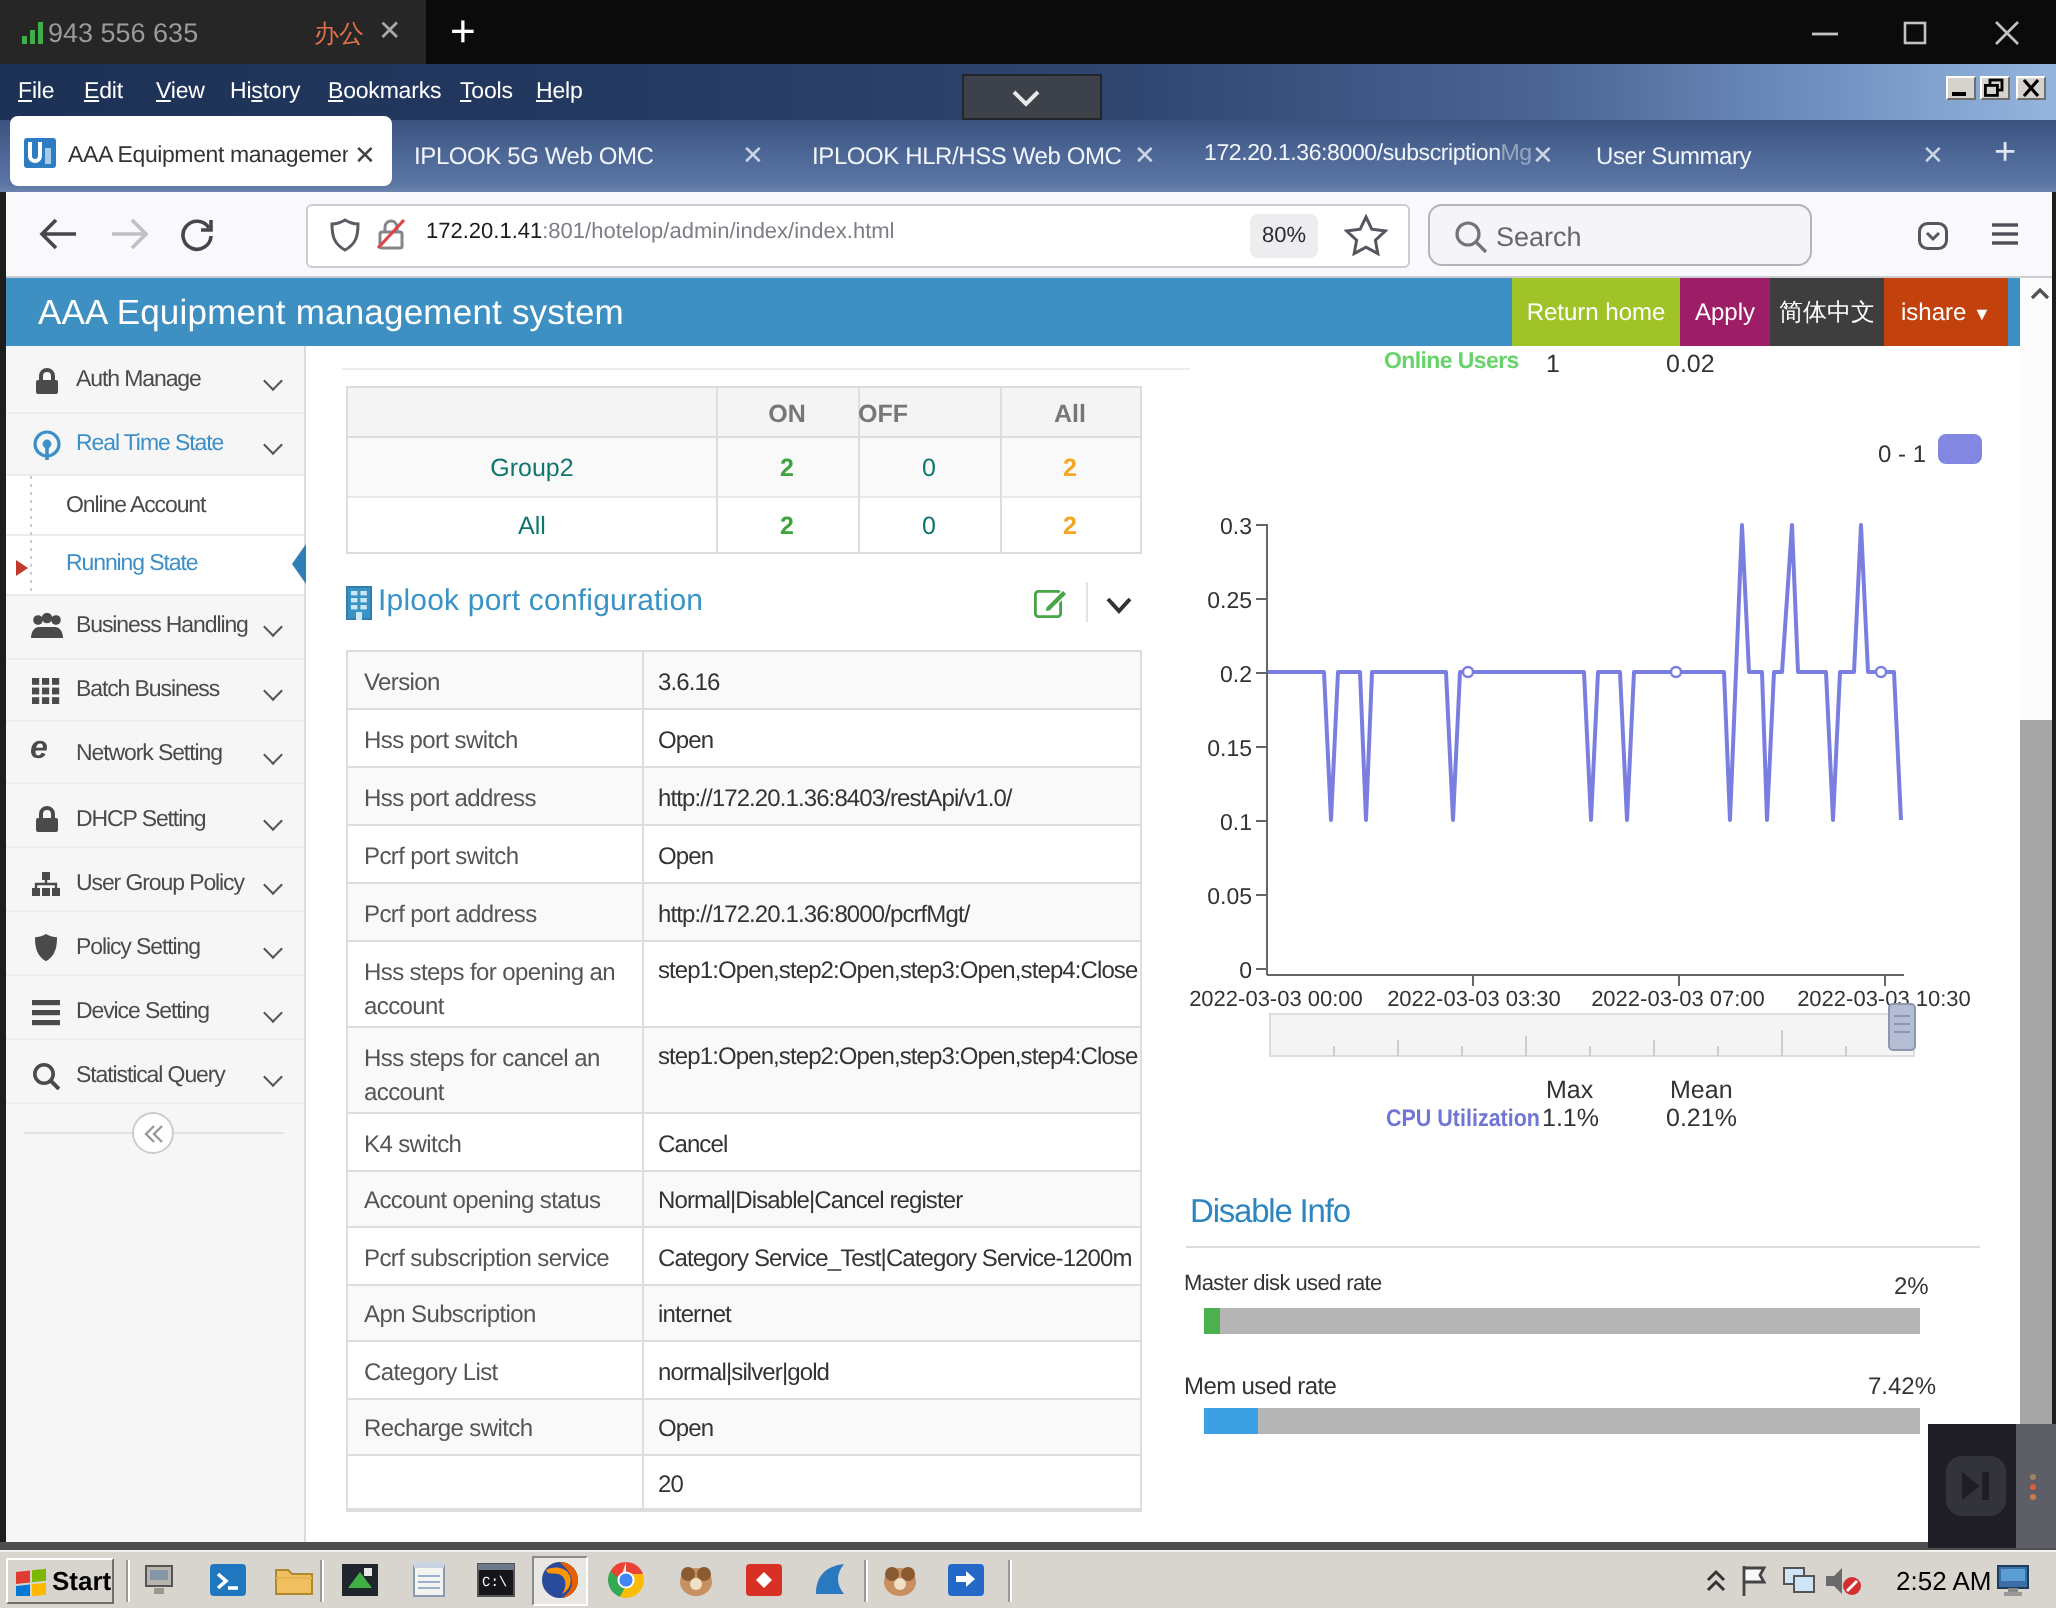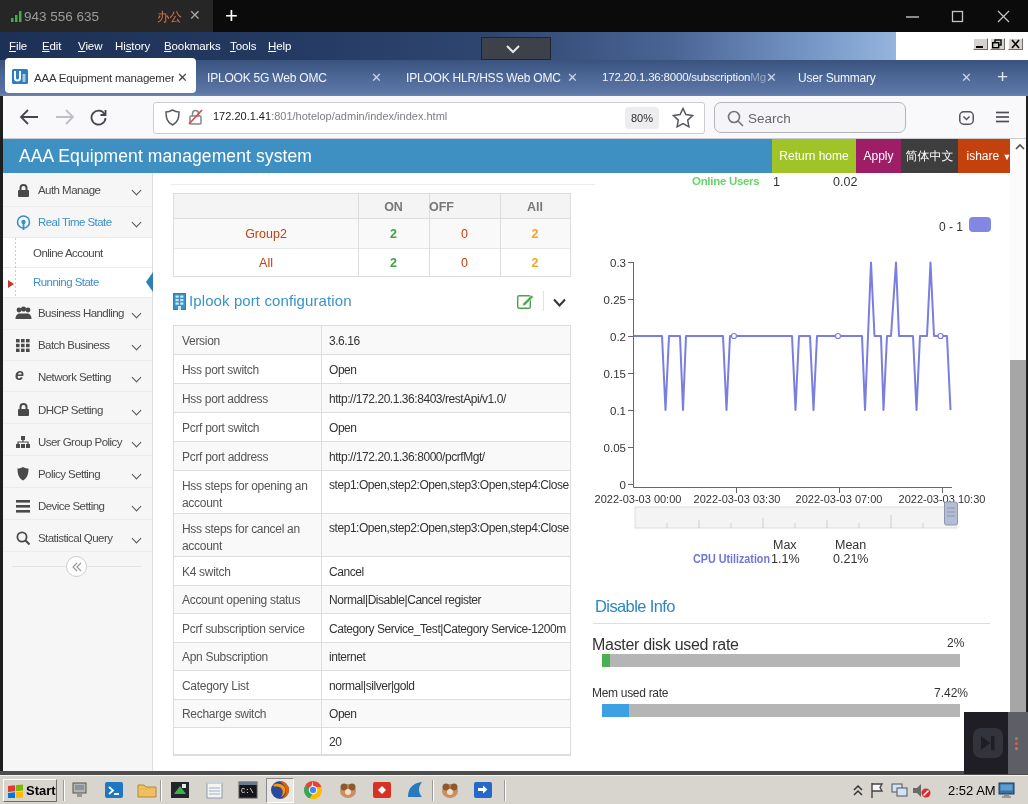--- a/index.html
+++ b/index.html
@@ -6,47 +6,47 @@
   html,body { width:1028px; height:804px; overflow:hidden; }
   body { font-family:"Liberation Sans", sans-serif; }
   #s { position:relative; width:1028px; height:804px; background:#fff; overflow:hidden; }
   .abs { position:absolute; }
 
   
   #titlebar { left:0; top:0; width:1028px; height:32px; background:#262626; }
   #titlebar .blk { position:absolute; left:213px; top:0; width:815px; height:32px; background:#0b0b0b; }
 
   
-  #menubar { left:0; top:32px; width:896px; height:28px;
+  #menubar { left:0; top:32px; width:1028px; height:28px;
     background:linear-gradient(90deg,#1d3156 0%,#243960 30%,#2f4670 55%,#4a6494 75%,#7495c4 90%,#95b5de 100%); }
   #menubar .mi { position:absolute; top:8px; color:#fff; font-size:11.5px; letter-spacing:-0.1px; }
 
   
   #tabbar { left:0; top:60px; width:1028px; height:36px;
     background:linear-gradient(180deg,#3a527e 0%,#4c6695 45%,#5b76a4 90%,#6c84ae 100%); }
   .tabx { position:absolute; color:#cdd6e4; font-size:13px; }
   .tabt { position:absolute; top:11px; color:#f2f5fa; font-size:12px; letter-spacing:-0.2px; }
 
   
   #navbar { left:0; top:96px; width:1028px; height:43px; background:#f9f9fb; border-bottom:1px solid #ccccd3; }
 
   
   #apphead { left:2px; top:139px; width:1010px; height:34px; background:#3f90c2; }
-  .hbtn { position:absolute; top:0; height:34px; color:#fff; font-size:12px; text-align:center; line-height:34px;margin-left:16px; }
+  .hbtn { position:absolute; top:0; height:34px; color:#fff; font-size:12px; text-align:center; line-height:34px; }
 
   
   #sidebar { left:2px; top:173px; width:151px; height:598px; background:#f6f6f6; border-right:1px solid #ddd; }
   .sit { position:absolute; left:36px; font-size:11.5px; letter-spacing:-0.55px; color:#4a4a4a; }
   .chev { position:absolute; left:131px; width:8px; height:8px; }
   .chev:after { content:""; position:absolute; left:0; top:0; width:6px; height:6px; border-right:1.4px solid #555; border-bottom:1.4px solid #555; transform:rotate(45deg); }
   .srow { position:absolute; left:0; width:150px; border-bottom:1px solid #ececec; }
 
   
   .tbl { position:absolute; border:1px solid #ddd; background:#fff; }
-  .cell { position:absolute; font-size:12.5px; color:#c2410c; }
+  .cell { position:absolute; font-size:12.5px; color:#0f766e; }
   .crow { position:absolute; left:0; width:396px; border-bottom:1px solid #ddd; }
   .crow:last-of-type { border-bottom:none; }
   .clab { position:absolute; left:8px; font-size:12px; letter-spacing:-0.3px; color:#555; }
   .cval { position:absolute; left:155px; font-size:12px; letter-spacing:-0.45px; color:#333; white-space:nowrap; }
 
   
   #taskbar { left:0; top:775px; width:1028px; height:29px; background:#d8d5ce; border-top:1px solid #f4f3f0; }
   .tico { position:absolute; top:3px; width:22px; height:22px; }
 </style>
 </head>
@@ -456,21 +456,21 @@
     <text x="183" y="344" font-size="12.5" fill="#333">Max</text>
     <text x="245" y="344" font-size="12.5" fill="#333">Mean</text>
     <text x="103" y="358" font-size="12" fill="#6f76d4" font-weight="bold" textLength="77" lengthAdjust="spacingAndGlyphs">CPU Utilization</text>
     <text x="181" y="358" font-size="12.5" fill="#333">1.1%</text>
     <text x="243" y="358" font-size="12.5" fill="#333">0.21%</text>
   </svg>
 
   <div class="abs" style="left:590px;top:592px;width:420px;height:140px;">
     <span class="abs" style="left:5px;top:5px;color:#2e86c1;font-size:16.5px;letter-spacing:-0.6px;">Disable Info</span>
     <div class="abs" style="left:3px;top:31px;width:397px;height:1px;background:#ddd;"></div>
-    <span class="abs" style="left:2px;top:44px;color:#333;font-size:16px;letter-spacing:-0.3px;">Master disk used rate</span>
+    <span class="abs" style="left:2px;top:44px;color:#333;font-size:11px;letter-spacing:-0.3px;">Master disk used rate</span>
     <span class="abs" style="left:357px;top:44px;color:#333;font-size:12px;">2%</span>
     <div class="abs" style="left:12px;top:62px;width:358px;height:13px;background:#b5b5b5;">
         <div style="width:8px;height:13px;background:#4caf50;"></div>
       </div>
     <span class="abs" style="left:2px;top:94px;color:#333;font-size:12px;letter-spacing:-0.3px;">Mem used rate</span>
     <span class="abs" style="left:344px;top:94px;color:#333;font-size:12px;">7.42%</span>
     <div class="abs" style="left:12px;top:112px;width:358px;height:13px;background:#b5b5b5;">
         <div style="width:27px;height:13px;background:#3ba1e3;"></div>
       </div>
   </div>

